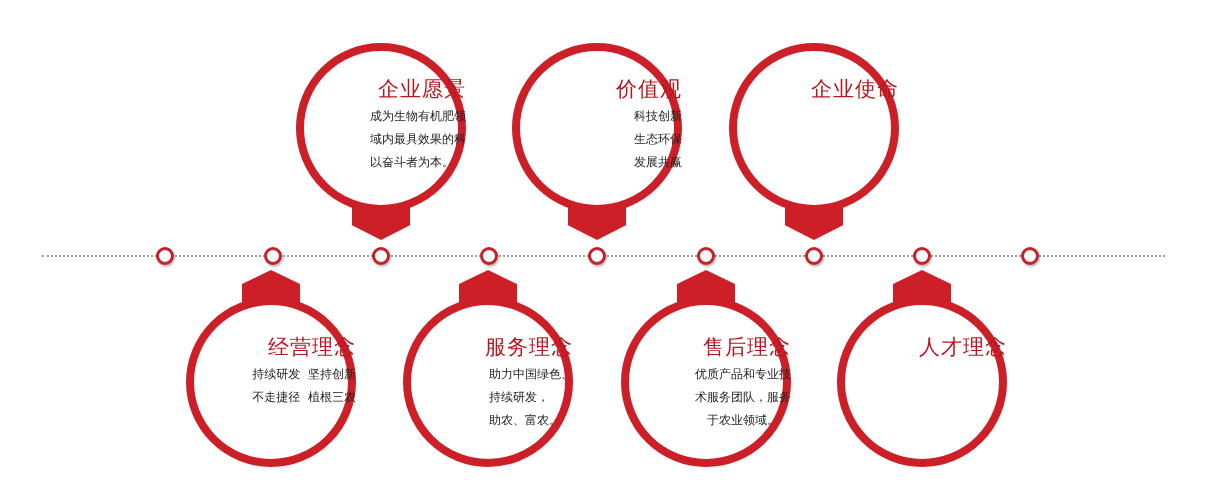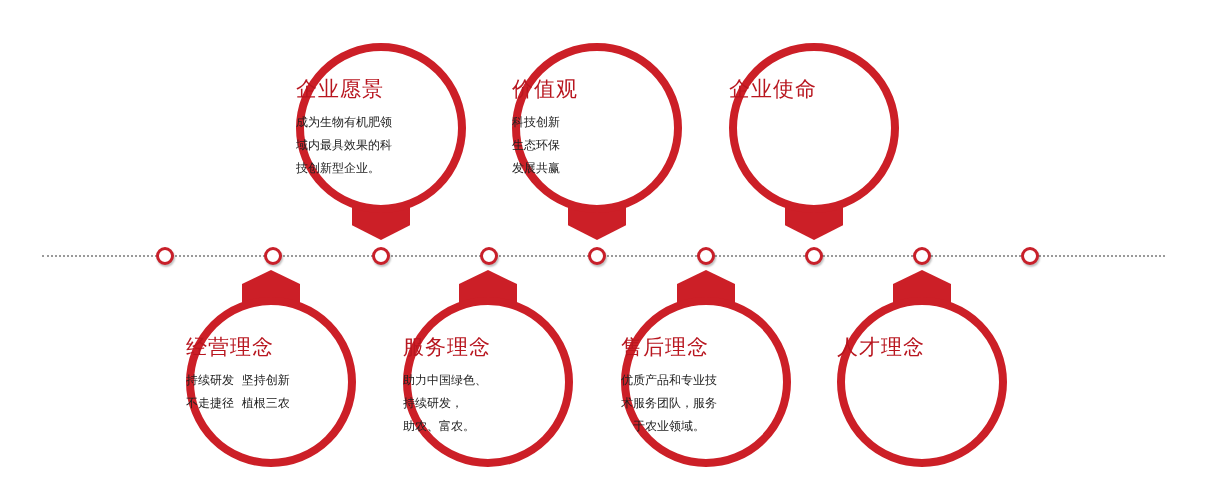--- a/index.html
+++ b/index.html
@@ -12,23 +12,23 @@
          transform: translate(-50%, -50%); top: 256px; }
   .node { position: absolute; width: 170px; height: 170px; }
   .ring { position: absolute; left: 0; top: 0; width: 154px; height: 154px;
           border: 8px solid #cc1f27; border-radius: 50%; background: #fff; z-index: 2; }
   .pointer { position: absolute; width: 58px; background: #cc1f27; z-index: 1; }
   .node.top .pointer { left: 56px; top: 160px; height: 37px;
                        clip-path: polygon(0 0, 100% 0, 100% 60%, 50% 100%, 0 60%); }
   .node.bottom .pointer { left: 56px; top: -27px; height: 37px;
                           clip-path: polygon(50% 0, 100% 38%, 100% 100%, 0 100%, 0 38%); }
   .content { position: absolute; left: 0; top: 0; width: 170px; height: 170px; z-index: 3;
-             display: flex; flex-direction: column; align-items: flex-start; }
+             display: flex; flex-direction: column; align-items: flex-end; }
   .title { color: #b8161f; font-size: 21px; letter-spacing: 1px; line-height: 28px; }
-  .body { color: #222; font-size: 12px; line-height: 23px; text-align: center; margin-top: 8px; }
+  .body { color: #222; font-size: 12px; line-height: 23px; text-align: center; margin-top: 2px; }
   .body.left { text-align: left; }
   .node.top .content { padding-top: 32px; box-sizing: border-box; }
   .node.bottom .content { padding-top: 36px; box-sizing: border-box; }
 </style>
 </head>
 <body>
 
 <div>
   <div class="timeline-line"></div>
   <div class="dot" style="left:165px"></div>
@@ -43,21 +43,21 @@
 </div>
 
 <div class="node top" style="left:296px; top:43px;">
   <div class="pointer"></div>
   <div class="ring"></div>
   <div class="content">
     <div class="title">企业愿景</div>
     <div class="body left">
       <div>成为生物有机肥领</div>
       <div>域内最具效果的科</div>
-      <div>技创新型企业。</div>
+      <div>以奋斗者为本。</div>
     </div>
   </div>
 </div>
 
 <div class="node top" style="left:512px; top:43px;">
   <div class="pointer"></div>
   <div class="ring"></div>
   <div class="content">
     <div class="title">价值观</div>
     <div class="body">

